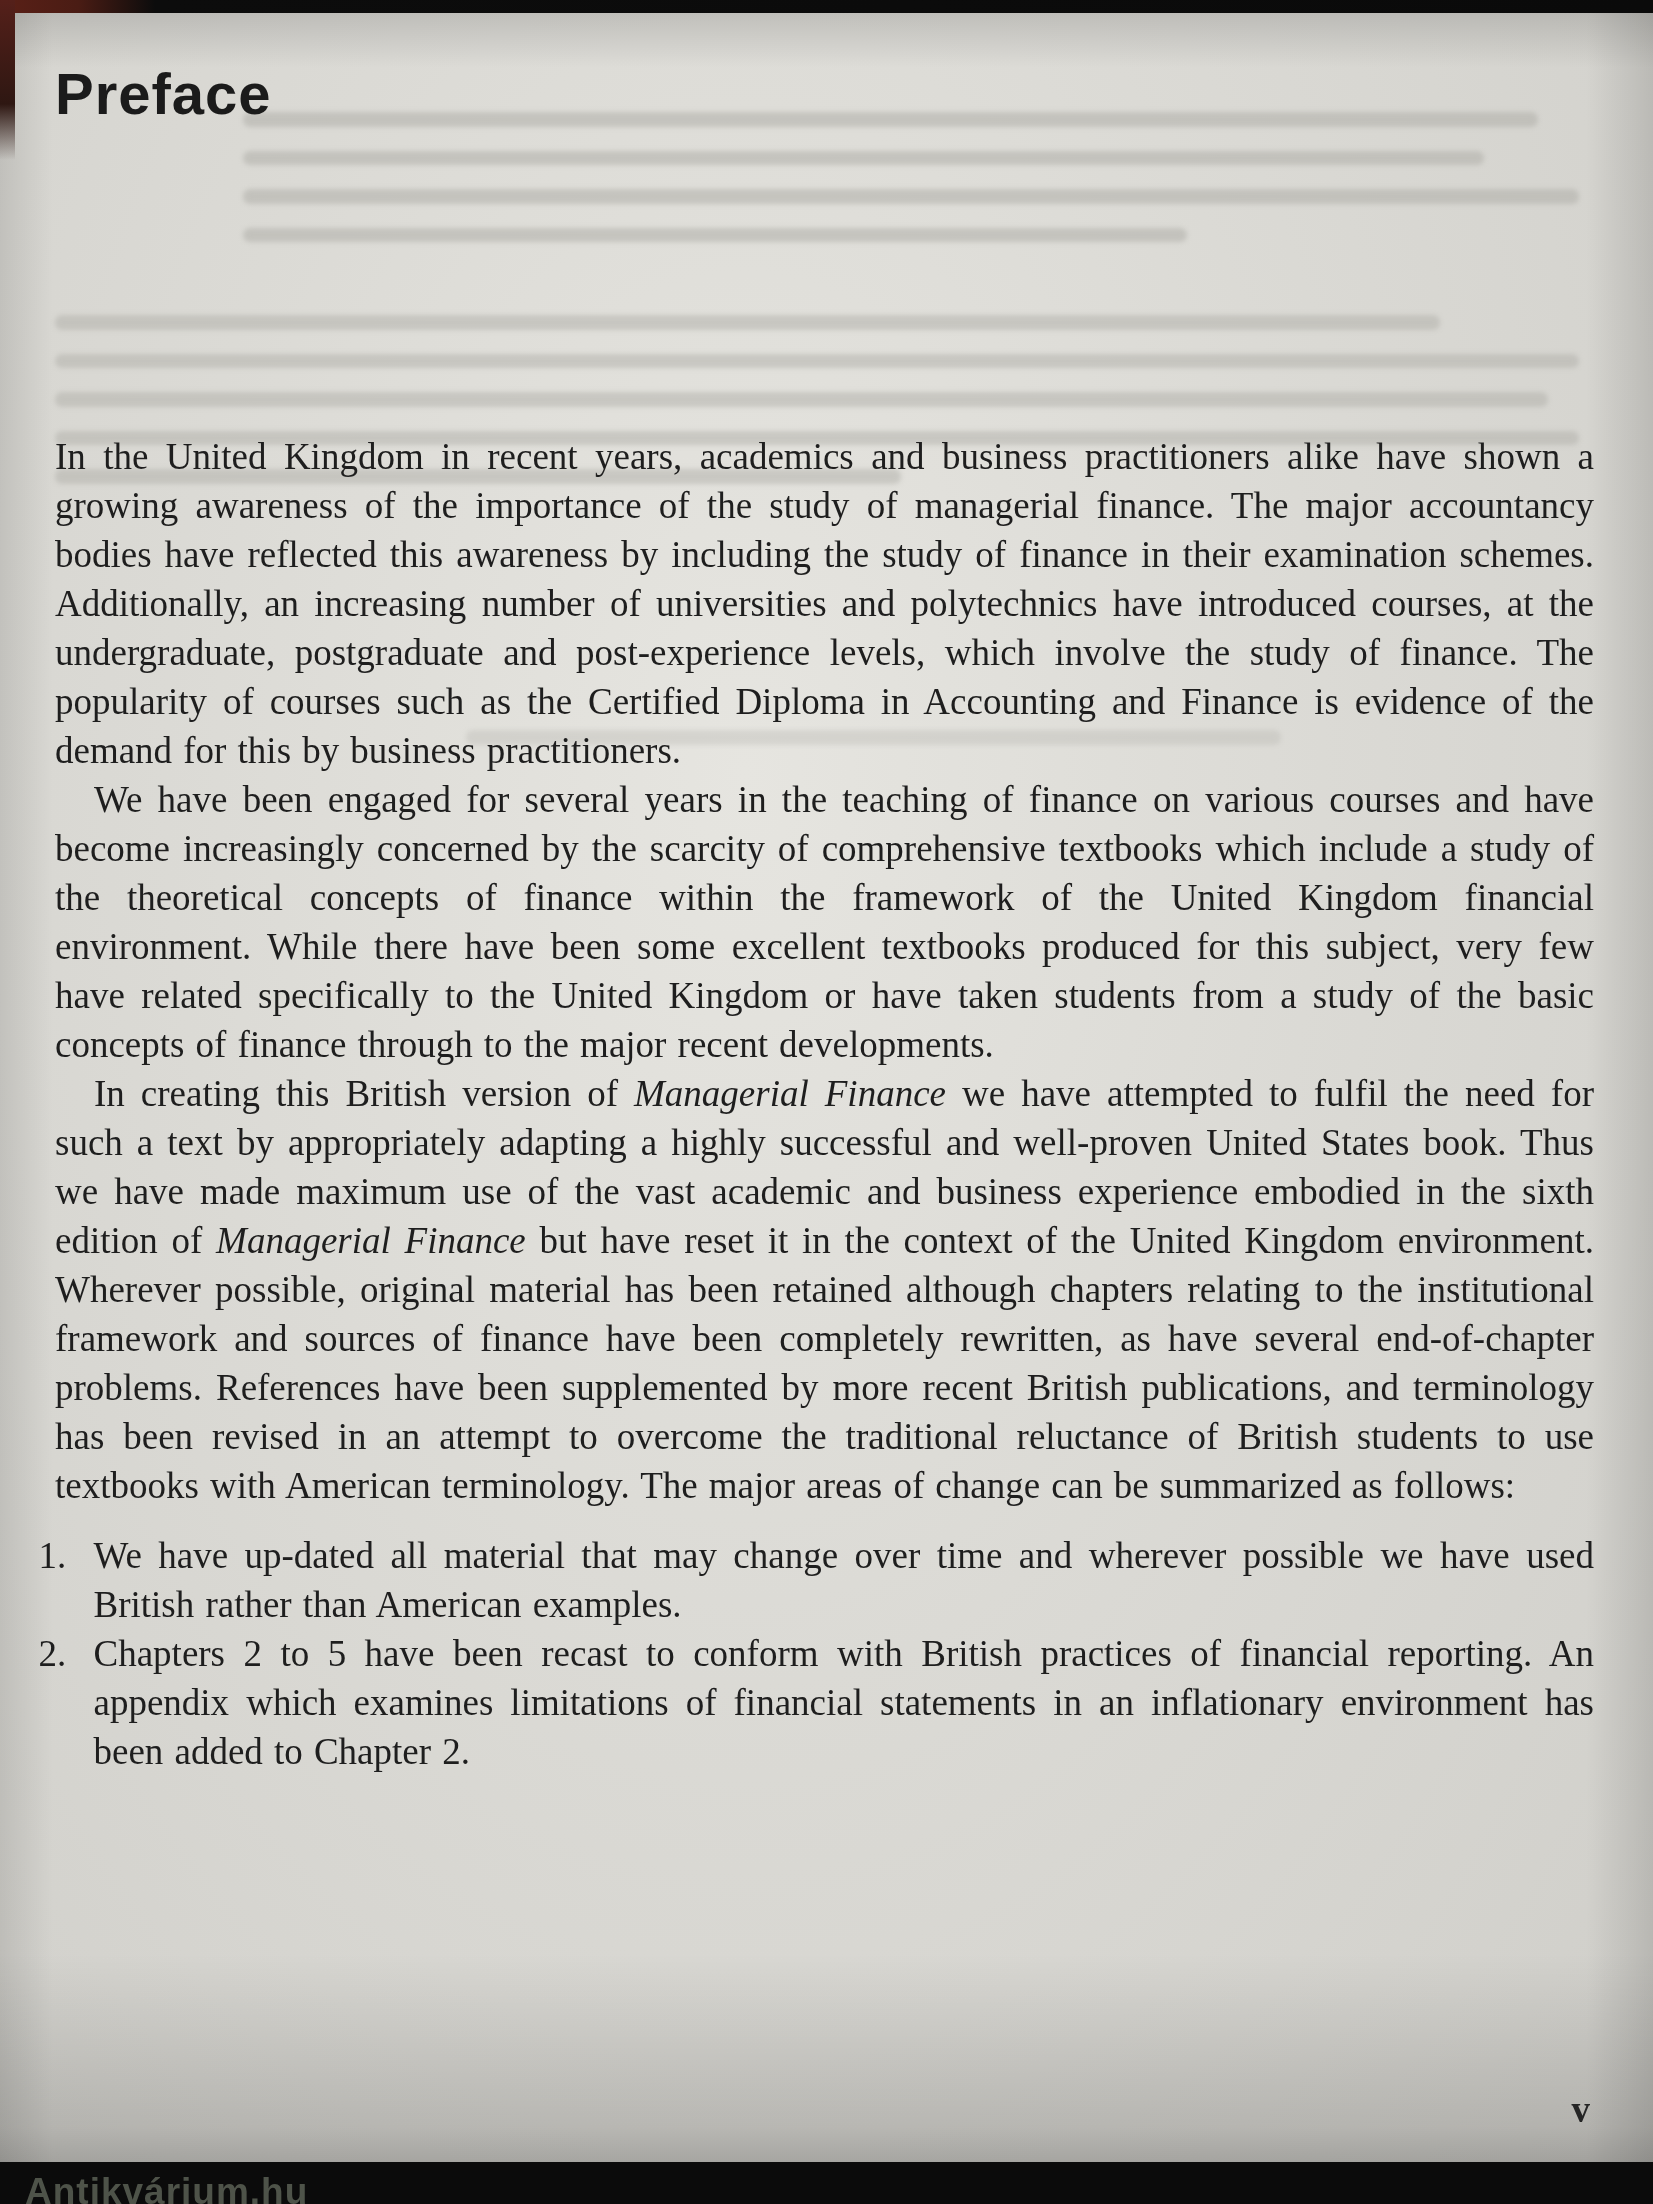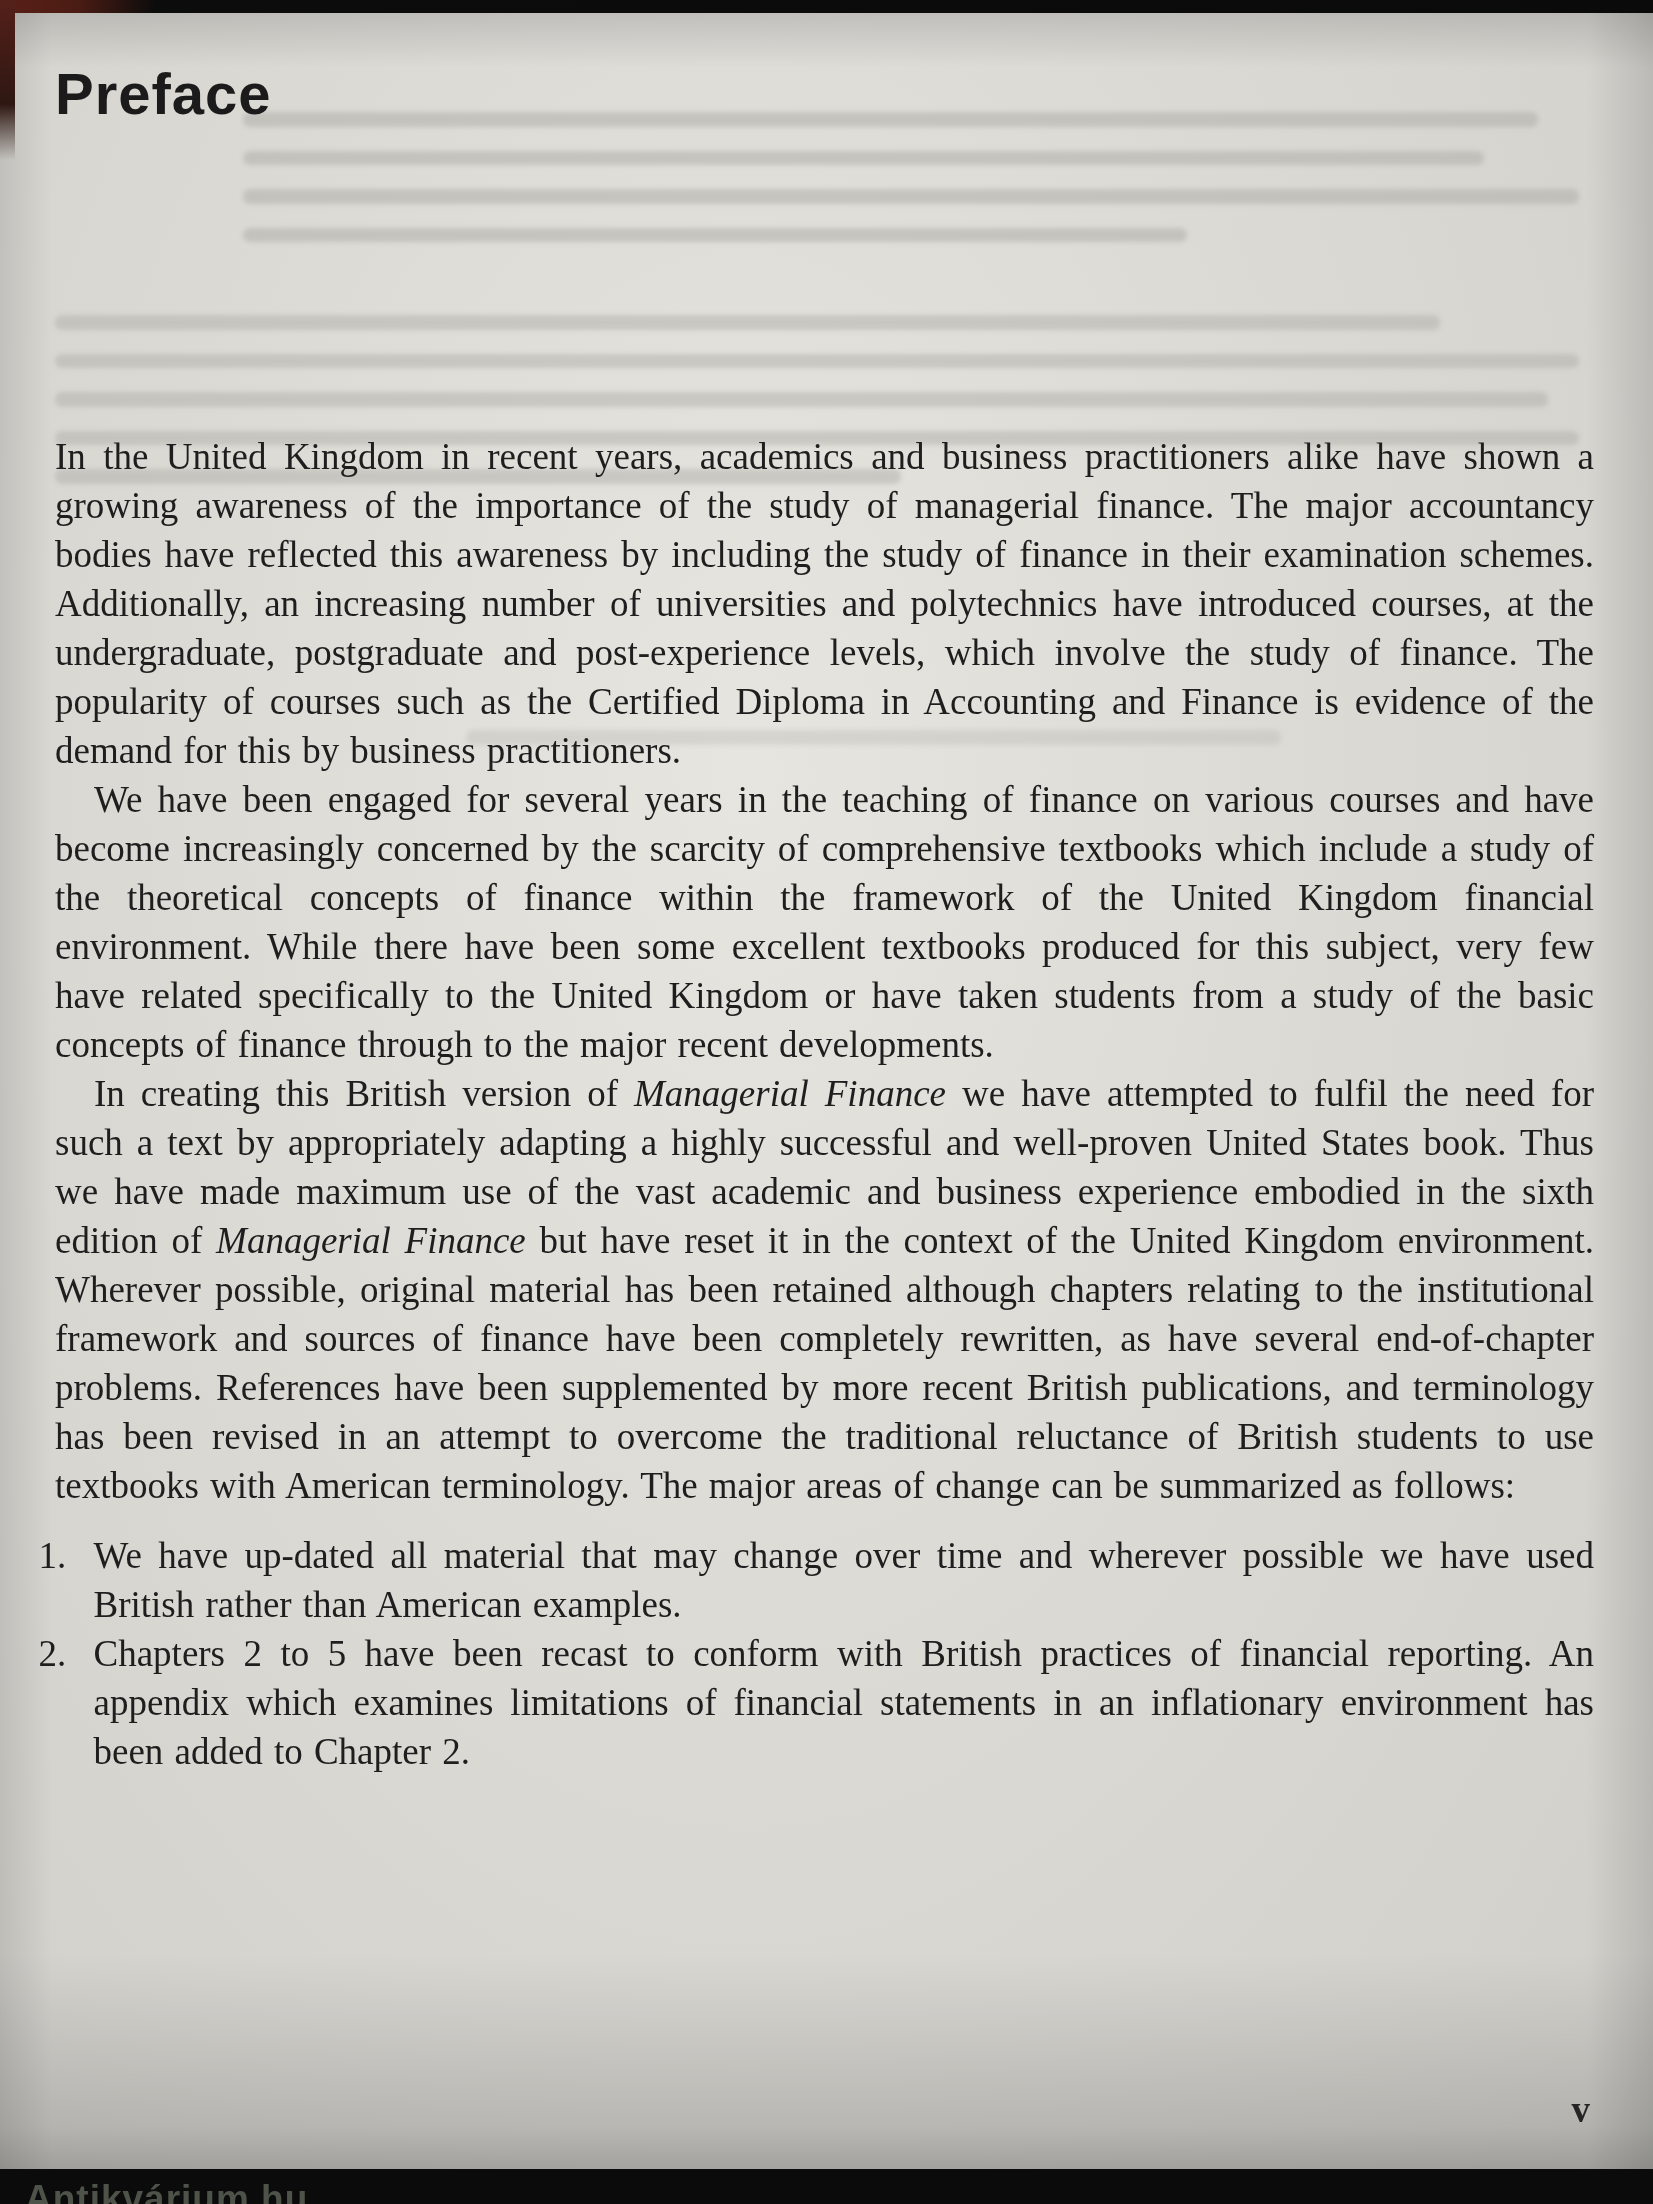--- a/index.html
+++ b/index.html
@@ -114,21 +114,21 @@
     font-size: 37px;
     font-weight: bold;
     color: #2a2a2a;
     z-index: 2;
   }
   .bottombar {
     position: absolute;
     left: 0;
     bottom: 0;
     width: 100%;
-    height: 36px;
+    height: 43px;
     background: #0b0b0b;
     overflow: hidden;
     z-index: 7;
   }
   .watermark {
     position: absolute;
     left: 25px;
     top: 8.7px;
     font-family: "Liberation Sans", sans-serif;
     font-weight: bold;

